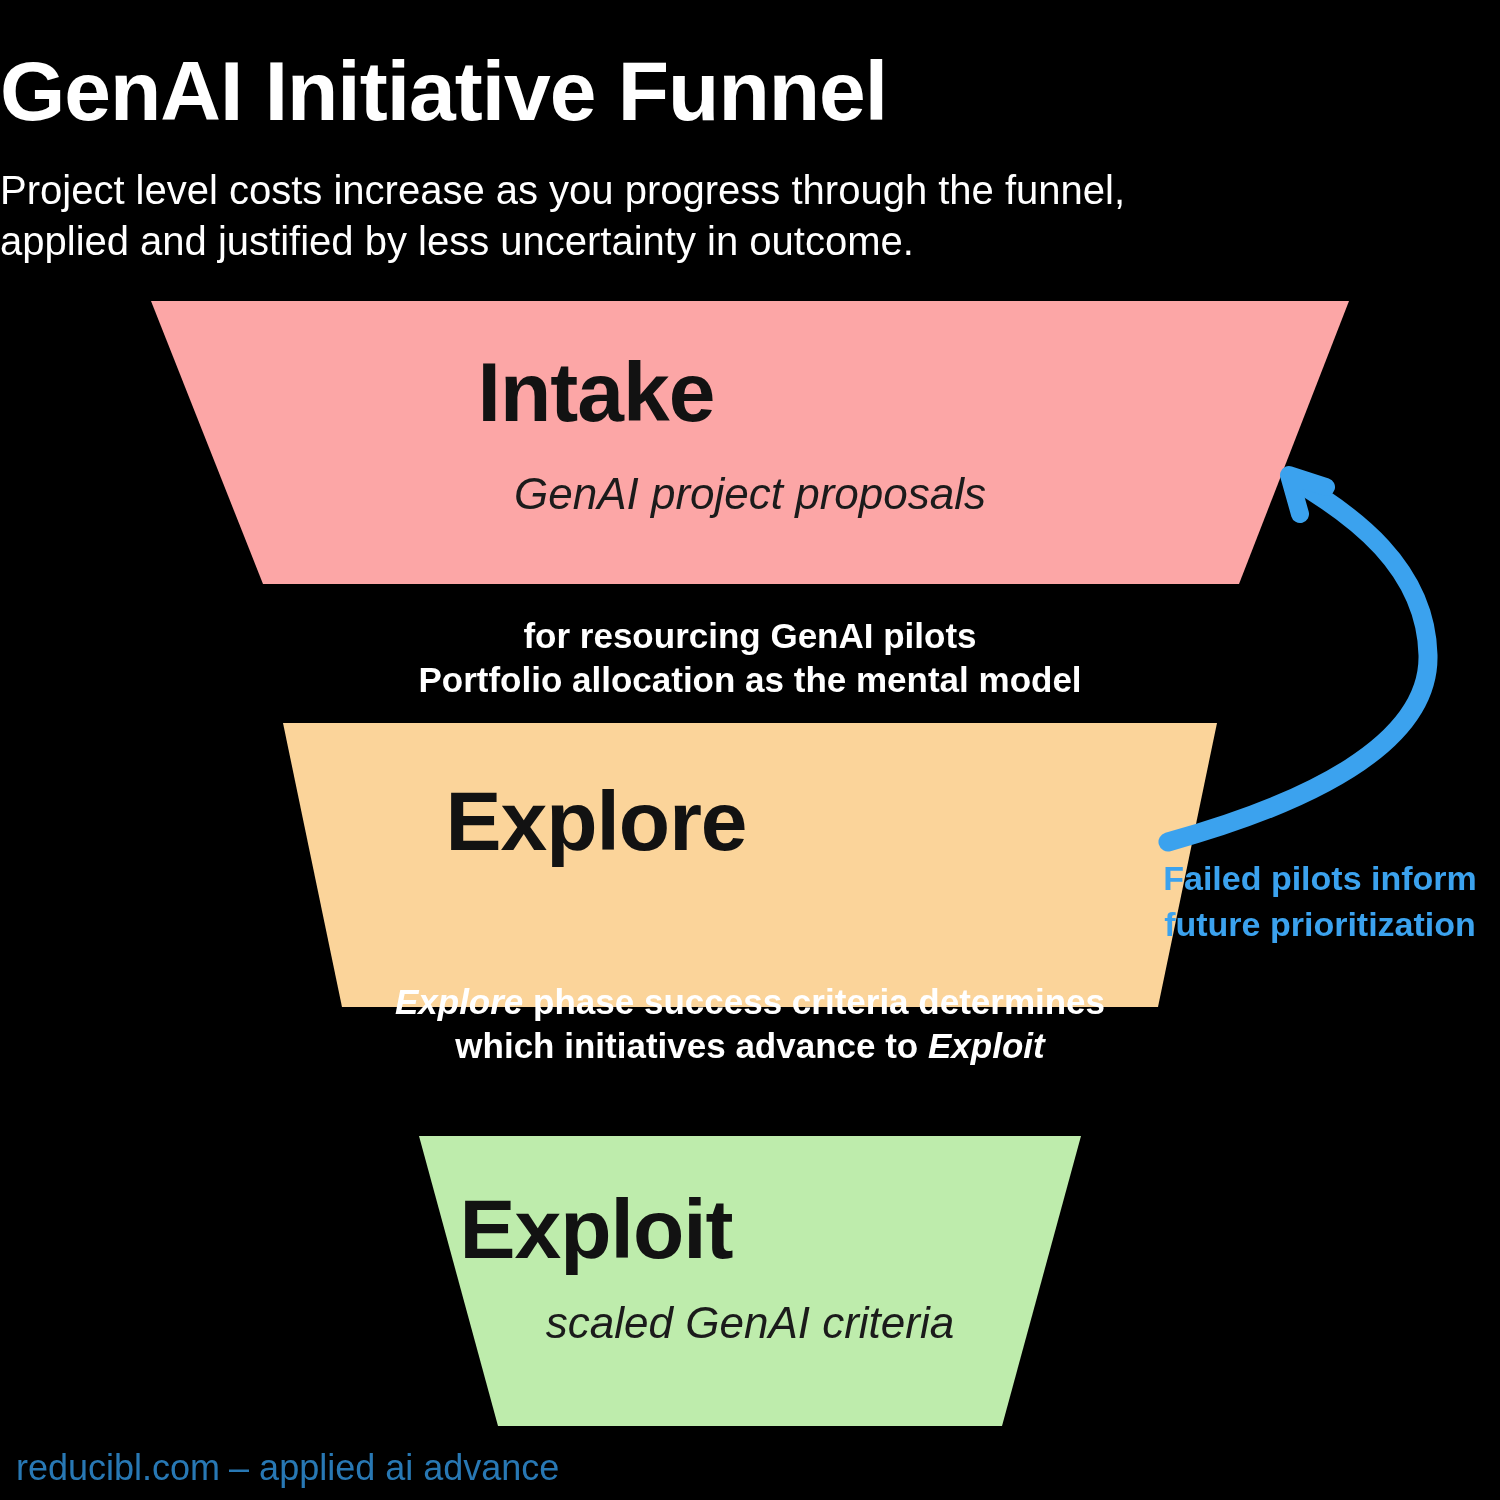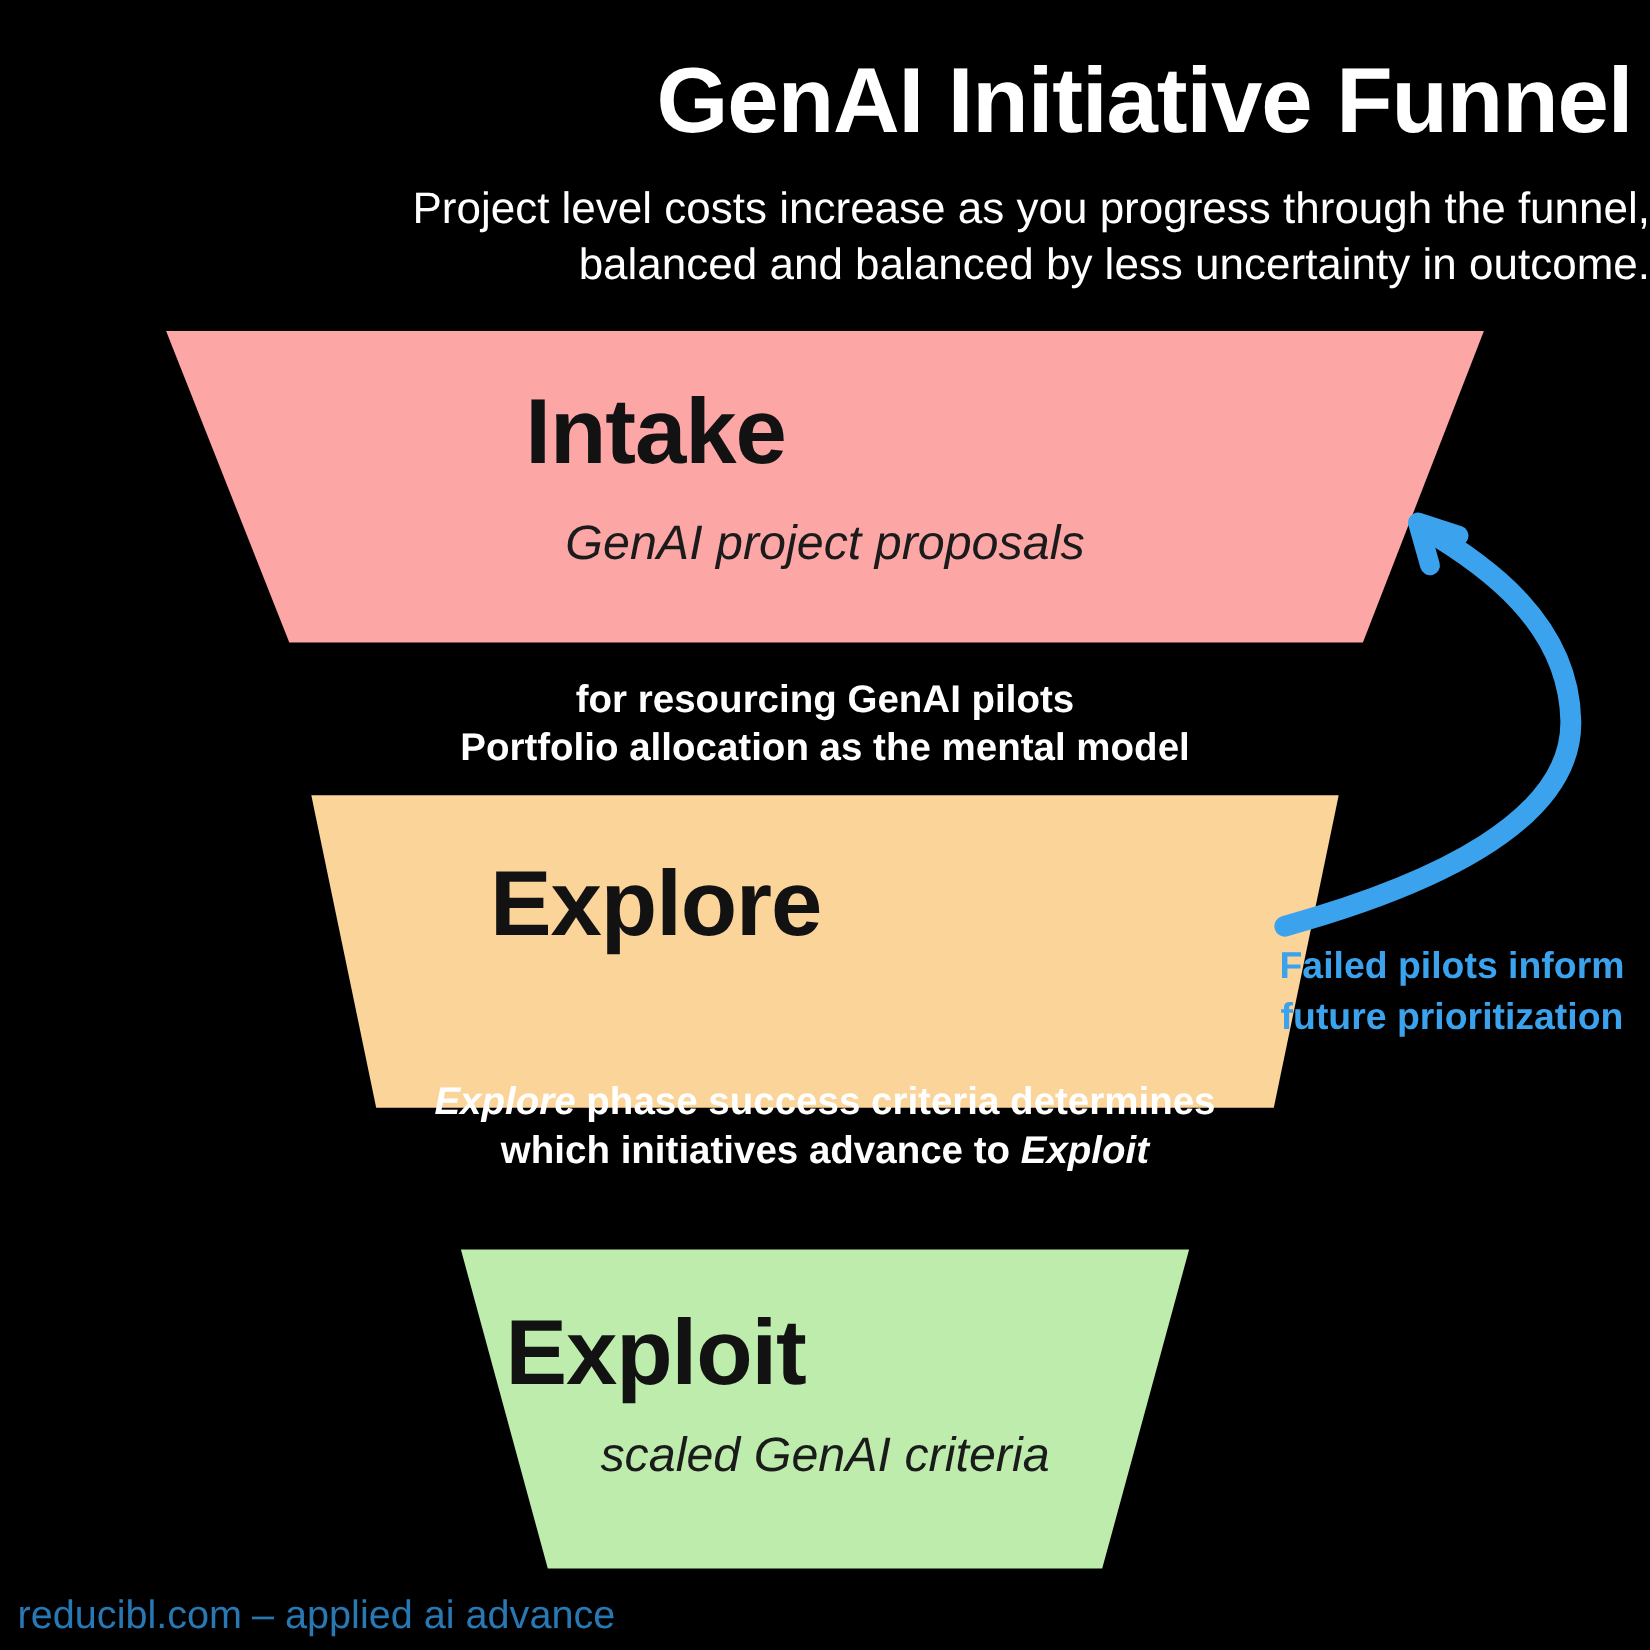--- a/index.html
+++ b/index.html
@@ -3,26 +3,26 @@
 <meta charset="utf-8">
 <style>
   html,body{margin:0;padding:0;background:#000;}
   .canvas{
     position:relative;width:1500px;height:1500px;background:#000000;
     font-family:"Liberation Sans",sans-serif;overflow:hidden;
   }
   .layer{position:absolute;inset:0;width:1500px;height:1500px;}
   .title{
     position:absolute;top:49px;left:0;width:1484px;margin:0;
-    text-align:right;font-size:84px;font-weight:800;line-height:1;
+    text-align:left;font-size:84px;font-weight:800;line-height:1;
     color:#ffffff;letter-spacing:-1px;
   }
   .subtitle{
     position:absolute;top:165px;left:0;width:1500px;
-    text-align:right;font-size:40px;font-weight:400;line-height:1.27;
+    text-align:left;font-size:40px;font-weight:400;line-height:1.27;
     color:#ffffff;
   }
   .stage-name{
     position:absolute;left:0;width:1192px;text-align:center;
     font-size:84px;font-weight:700;line-height:1;color:#121212;letter-spacing:-1px;
   }
   .stage-desc{
     position:absolute;left:0;width:1500px;text-align:center;
     font-size:44px;font-style:italic;font-weight:400;line-height:1;color:#1b1b1b;
   }
@@ -52,21 +52,21 @@
     <polygon points="283,723 1217,723 1158,1007 342,1007" fill="#FBD49A"></polygon>
     <polygon points="419,1136 1081,1136 1002,1426 498,1426" fill="#BEECAC"></polygon>
     <path d="M1168 842 C1305 804 1430 745 1428 655 C1426 567 1352 514 1292 479" fill="none" stroke-width="19" stroke-linecap="round" stroke="#3BA2EE"></path>
     <path d="M1326 487 L1289 475 L1300 514" fill="none" stroke-width="18" stroke-linecap="round" stroke-linejoin="round" stroke="#3BA2EE"></path>
   </svg>
 
   <h1 class="title">GenAI Initiative Funnel</h1>
 
   <div class="subtitle">
     <div>Project level costs increase as you progress through the funnel,</div>
-    <div>balanced and balanced by less uncertainty in outcome.</div>
+    <div>applied and justified by less uncertainty in outcome.</div>
   </div>
 
   <div class="stage-name" style="top:350px">Intake</div>
   <div class="stage-desc" style="top:472px">GenAI project proposals</div>
 
   <div class="annotation" style="top:614px">
     <div>for resourcing GenAI pilots</div>
     <div>Portfolio allocation as the mental model</div>
   </div>
 

